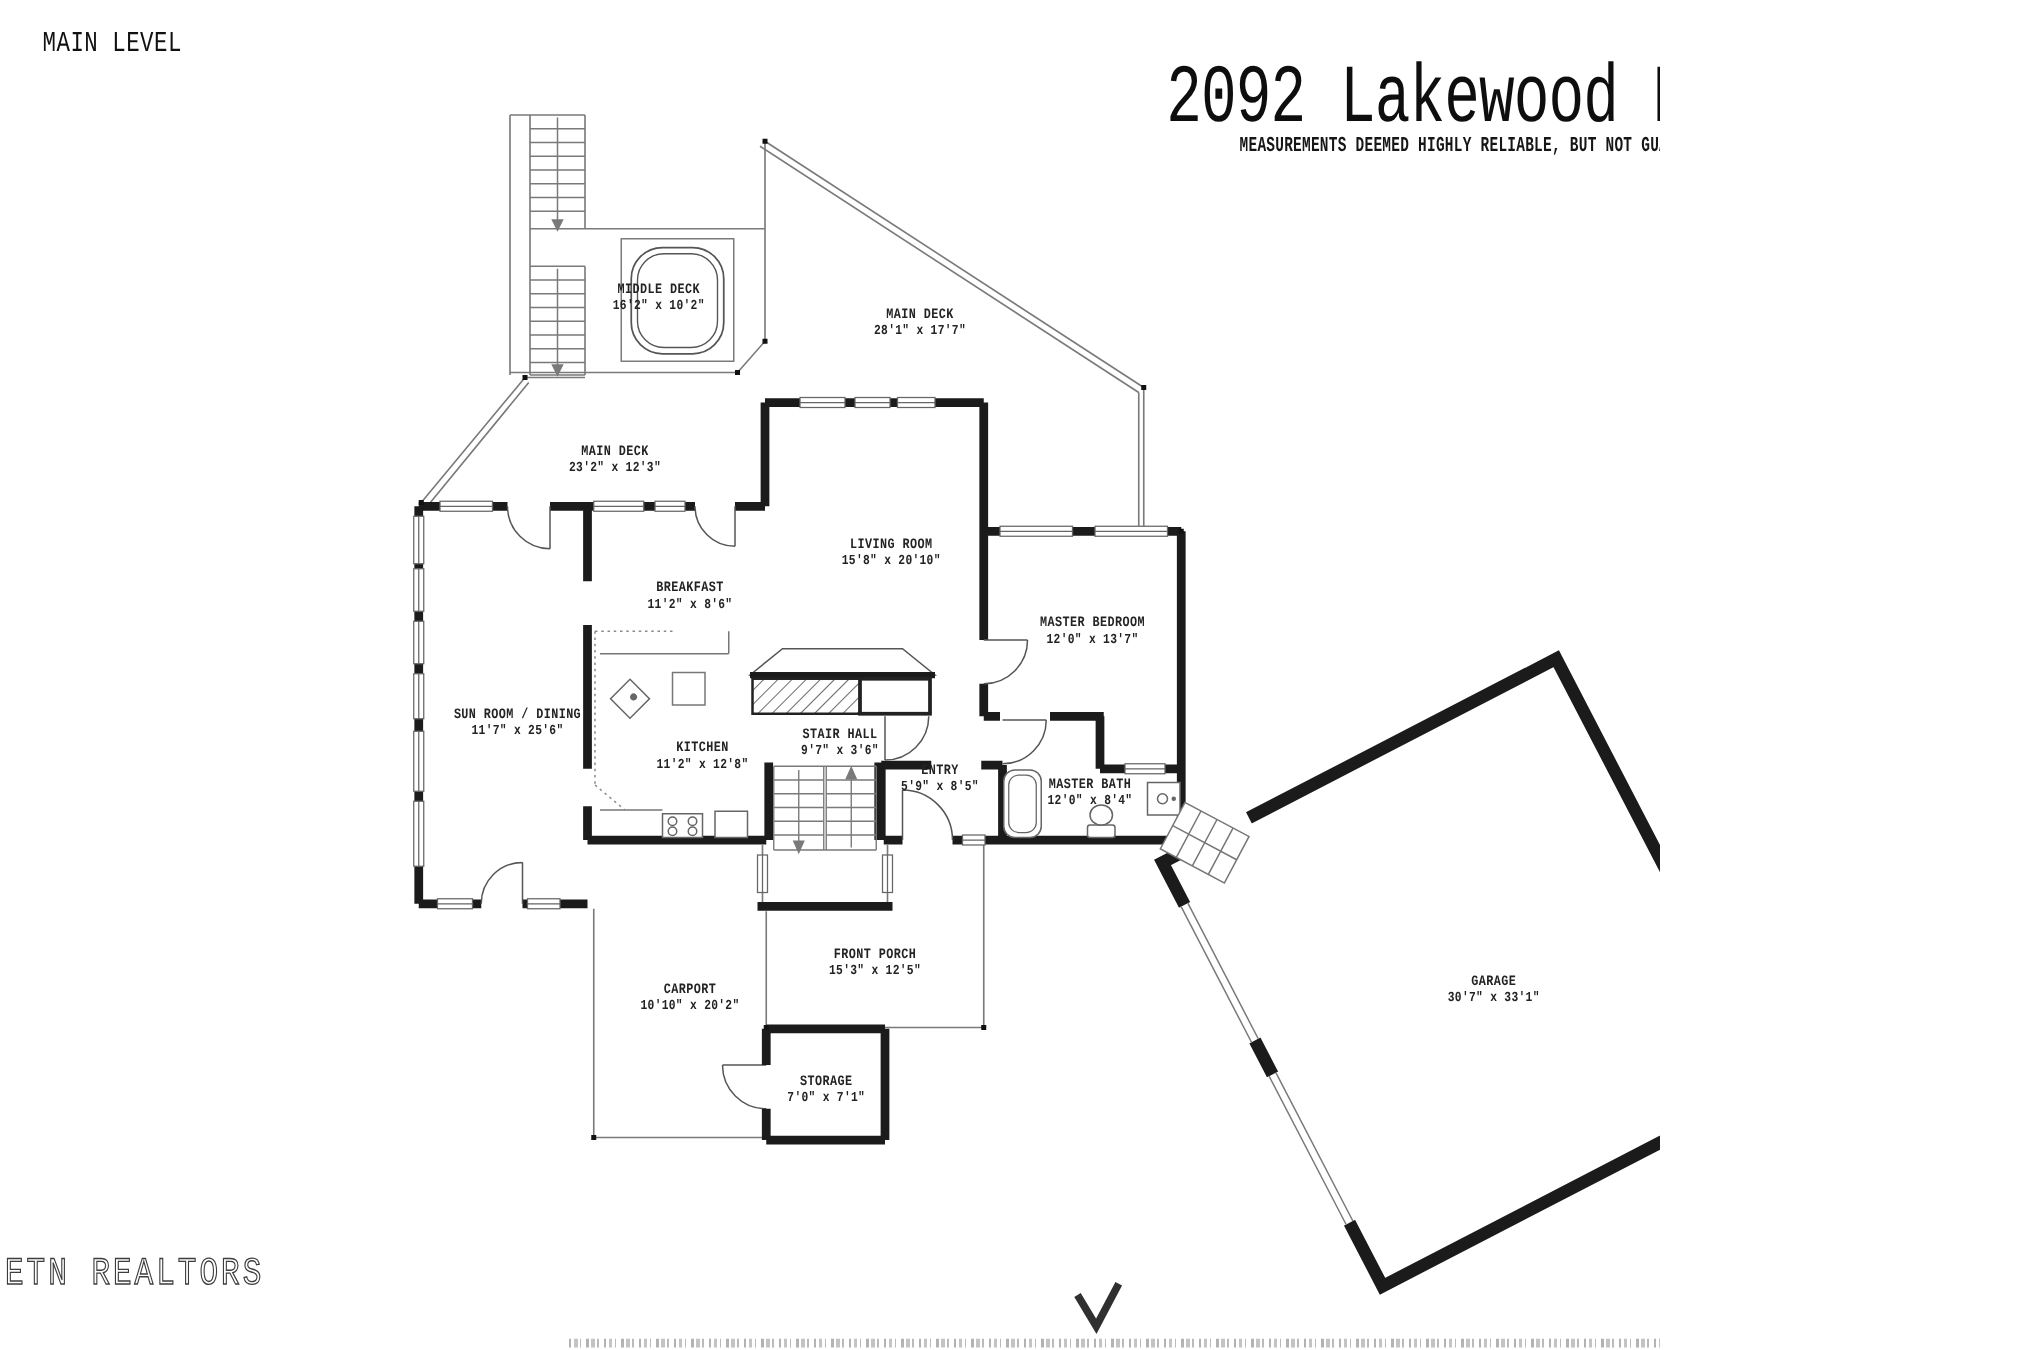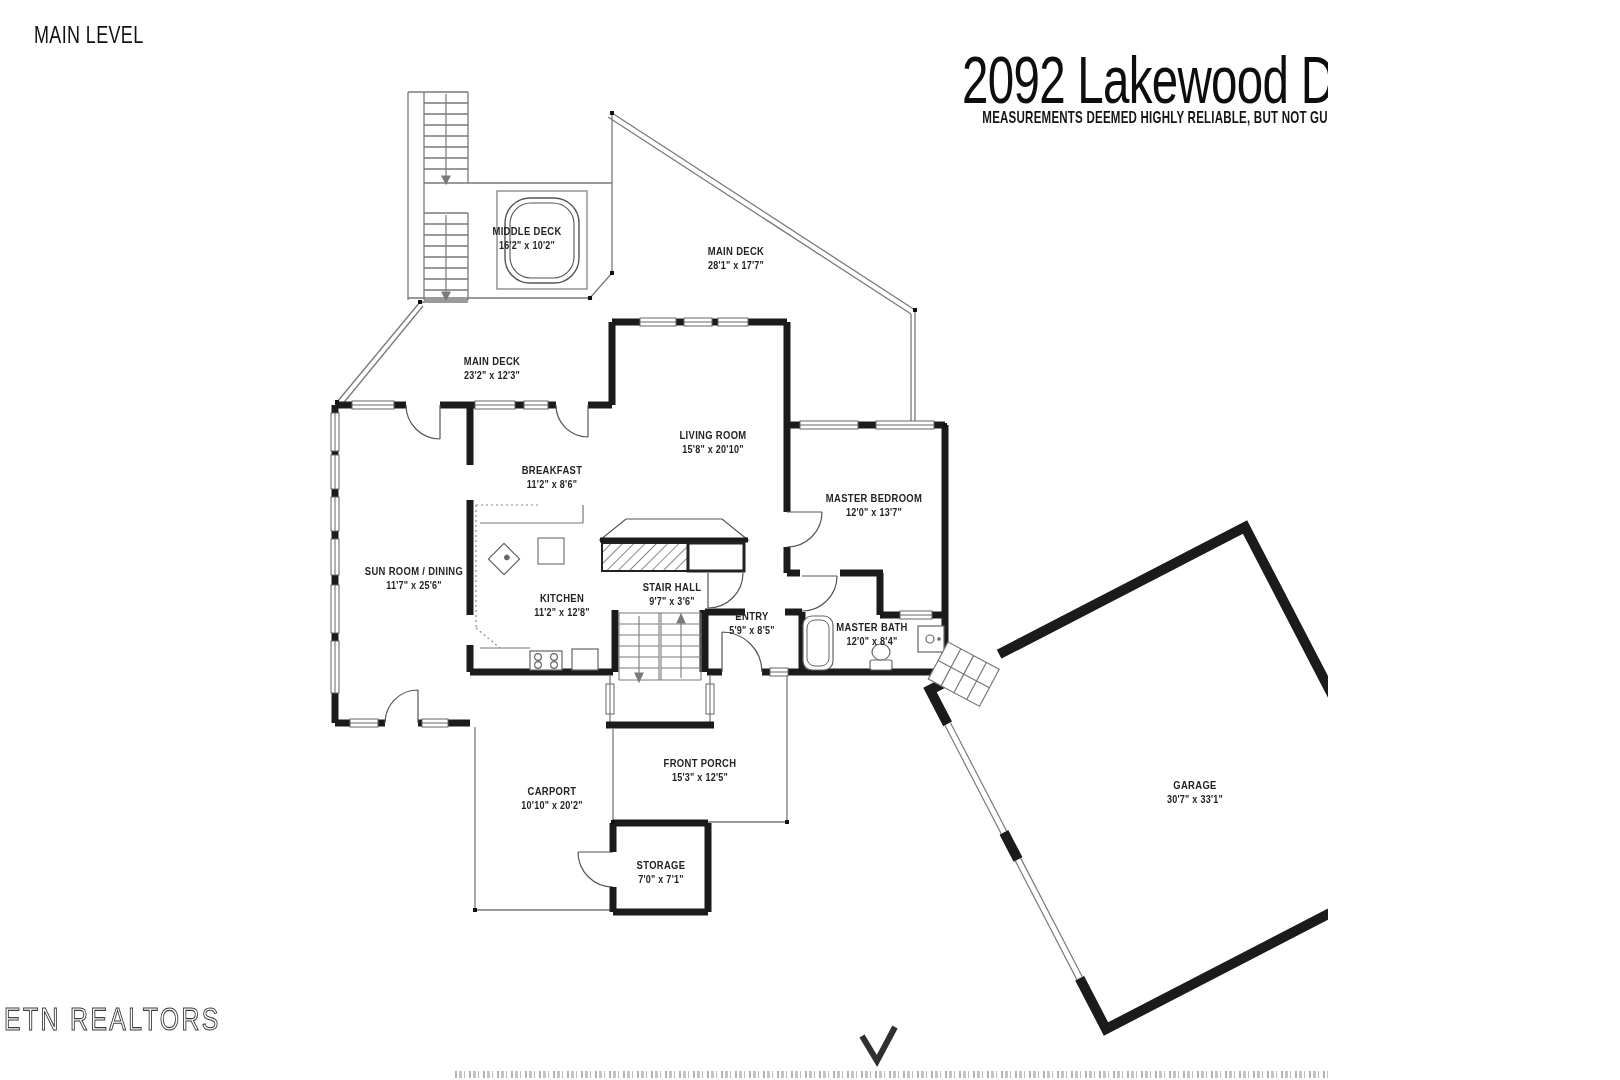--- a/index.html
+++ b/index.html
@@ -1,17 +1,17 @@
 <!DOCTYPE html>
 <html><head>
 <meta charset="utf-8">
 <style>
   html,body{margin:0;padding:0;background:#fff;}
   .canvas{position:relative;width:1328px;height:1080px;background:#ffffff;overflow:hidden;
-          font-family:Liberation Sans, sans-serif;}
+          font-family:Liberation Mono, monospace;}
   .plan-svg{position:absolute;left:0;top:0;}
   .level-label{position:absolute;left:34px;top:22px;font-size:23px;letter-spacing:.5px;color:#111;
                transform:scaleX(.78);transform-origin:left top;white-space:nowrap;}
   .title{position:absolute;left:835px;top:42px;width:700px;text-align:center;font-size:66px;
          letter-spacing:-1px;color:#0e0e0e;transform:scaleX(.72);transform-origin:center top;white-space:nowrap;}
   .subtitle{position:absolute;left:838px;top:108px;width:700px;text-align:center;font-size:17px;
             font-weight:700;letter-spacing:.3px;color:#161616;transform:scaleX(.68);transform-origin:center top;white-space:nowrap;}
   .room-label{position:absolute;width:240px;text-align:center;color:#232323;
               transform:scaleX(.82);transform-origin:center top;pointer-events:none;}
   .room-name{font-size:11.5px;font-weight:700;letter-spacing:.4px;line-height:13px;white-space:nowrap;}

